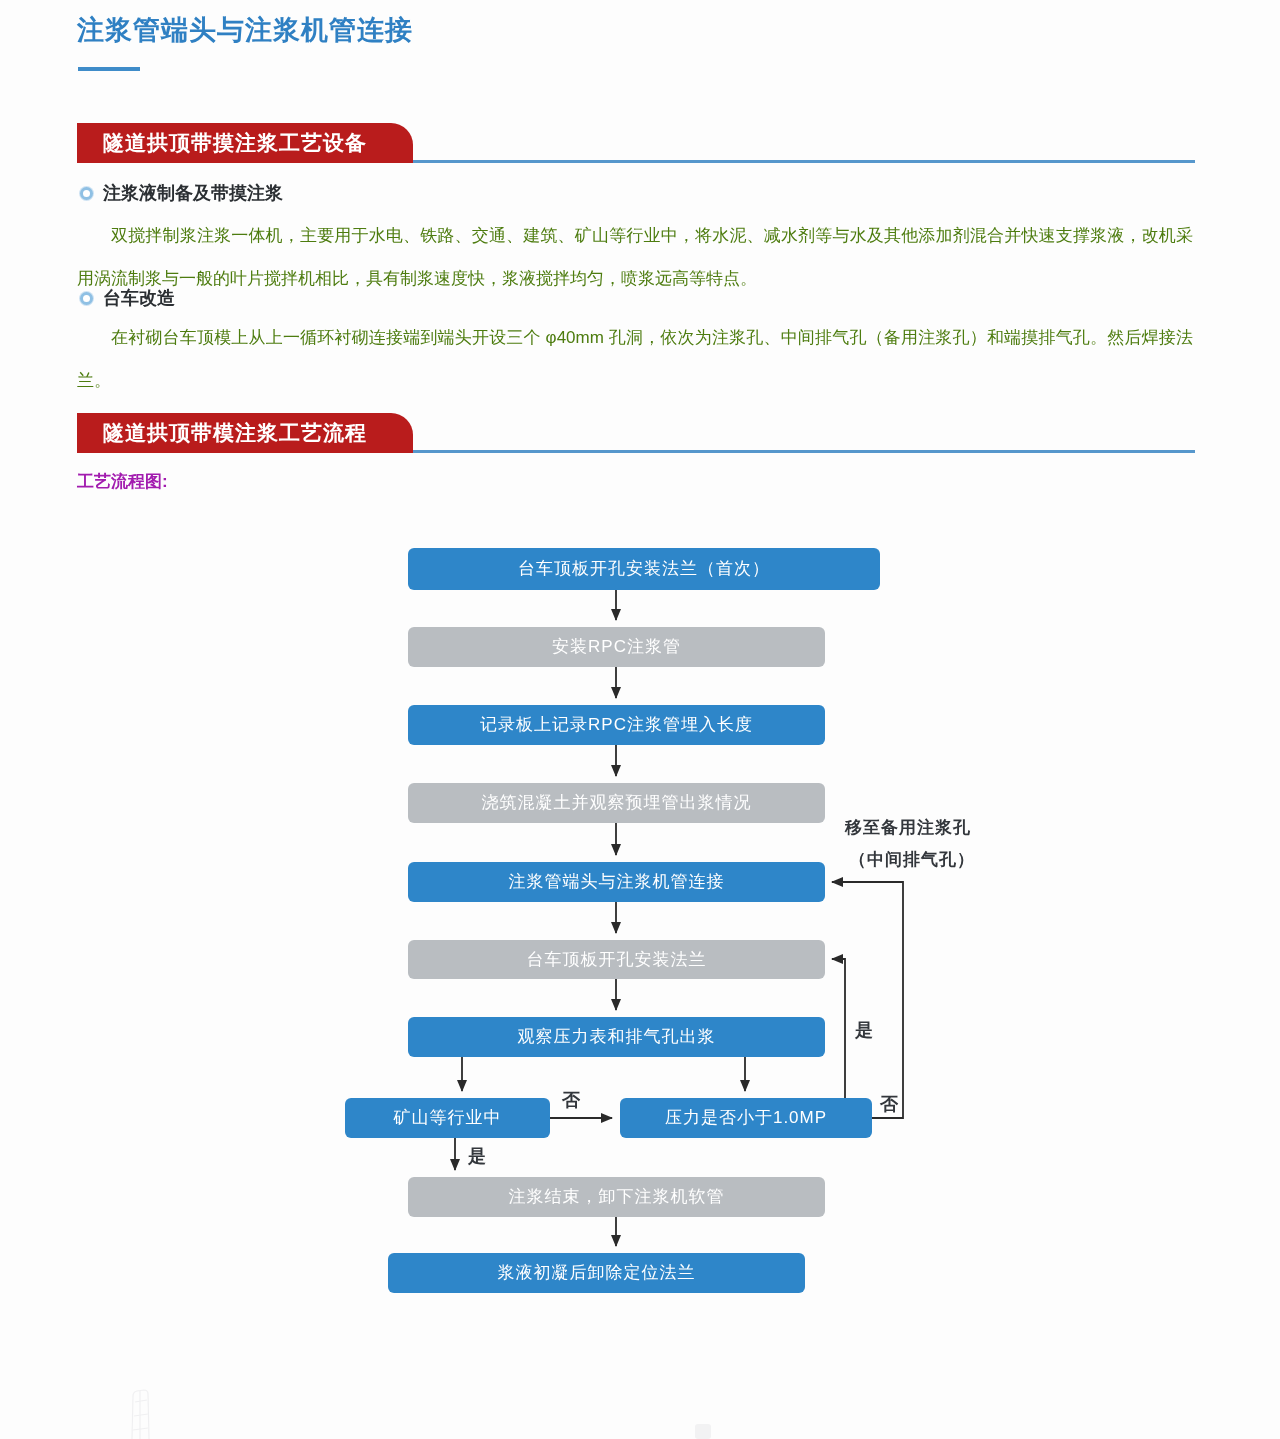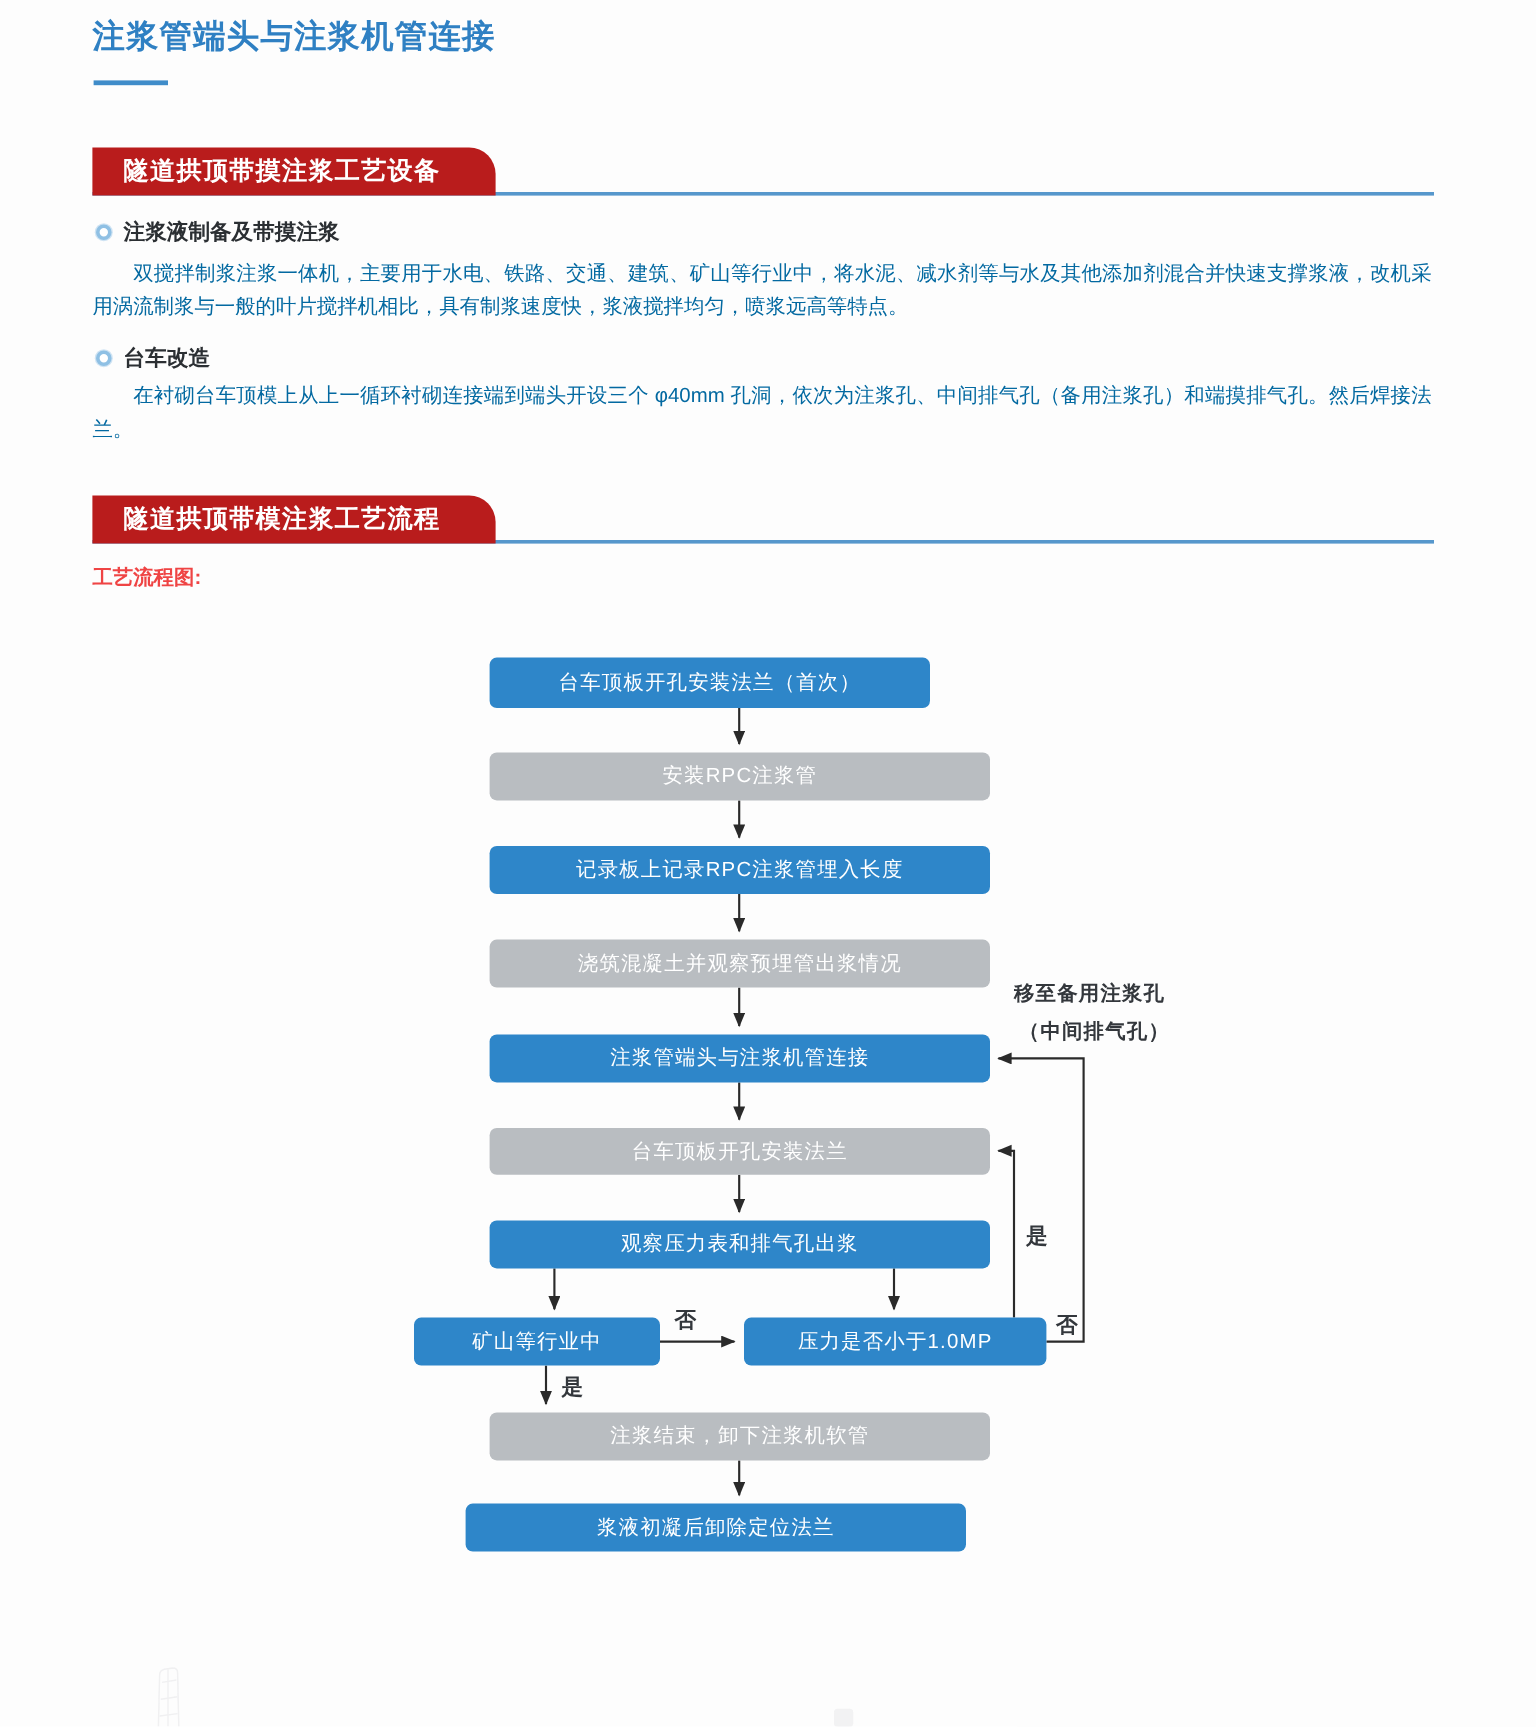--- a/index.html
+++ b/index.html
@@ -71,31 +71,31 @@
   .bullet-heading {
     font-size: 18px;
     font-weight: bold;
     color: #2b2f33;
   }
   .para {
     position: absolute;
     left: 77px;
     width: 1116px;
     font-size: 17px;
-    line-height: 28px;
-    color: #0369a1;
+    line-height: 43px;
+    color: #4d7c0f;
     text-align: justify;
     text-indent: 2em;
   }
   .flow-label {
     position: absolute;
     left: 77px; top: 470px;
     font-size: 17px;
     font-weight: bold;
-    color: #ef4444;
+    color: #a21caf;
   }
   
   .flow {
     position: absolute;
     left: 0; top: 540px;
     width: 1280px; height: 800px;
   }
   .flow svg.connectors {
     position: absolute;
     left: 0; top: 0;
@@ -190,21 +190,21 @@
         <path d="M462,517 V551" marker-end="url(#ah)"></path>
         <path d="M745,517 V551" marker-end="url(#ah)"></path>
         <path d="M550,578 H612" marker-end="url(#ah)"></path>
         <path d="M455,598 V630" marker-end="url(#ah)"></path>
         <path d="M616,677 V706" marker-end="url(#ah)"></path>
         <path d="M845,558 V419 H832" marker-end="url(#ah)"></path>
         <path d="M872,578 H903 V342 H832" marker-end="url(#ah)"></path>
       </g>
     </svg>
 
-    <div class="node blue" style="left:408px; top:8px;   width:367px; height:42px; line-height:42px;">台车顶板开孔安装法兰（首次）</div>
+    <div class="node blue" style="left:408px; top:8px;   width:472px; height:42px; line-height:42px;">台车顶板开孔安装法兰（首次）</div>
     <div class="node gray" style="left:408px; top:87px;  width:417px;">安装RPC注浆管</div>
     <div class="node gray" style="left:408px; top:243px; width:417px;">浇筑混凝土并观察预埋管出浆情况</div>
     <div class="node blue" style="left:408px; top:165px; width:417px;">记录板上记录RPC注浆管埋入长度</div>
     <div class="node blue" style="left:408px; top:322px; width:417px;">注浆管端头与注浆机管连接</div>
     <div class="node gray" style="left:408px; top:400px; width:417px; height:39px; line-height:39px;">台车顶板开孔安装法兰</div>
     <div class="node blue" style="left:408px; top:477px; width:417px;">观察压力表和排气孔出浆</div>
     <div class="node blue" style="left:345px; top:558px; width:205px;">矿山等行业中</div>
     <div class="node blue" style="left:620px; top:558px; width:252px;">压力是否小于1.0MP</div>
     <div class="node gray" style="left:408px; top:637px; width:417px;">注浆结束，卸下注浆机软管</div>
     <div class="node blue" style="left:388px; top:713px; width:417px;">浆液初凝后卸除定位法兰</div>

